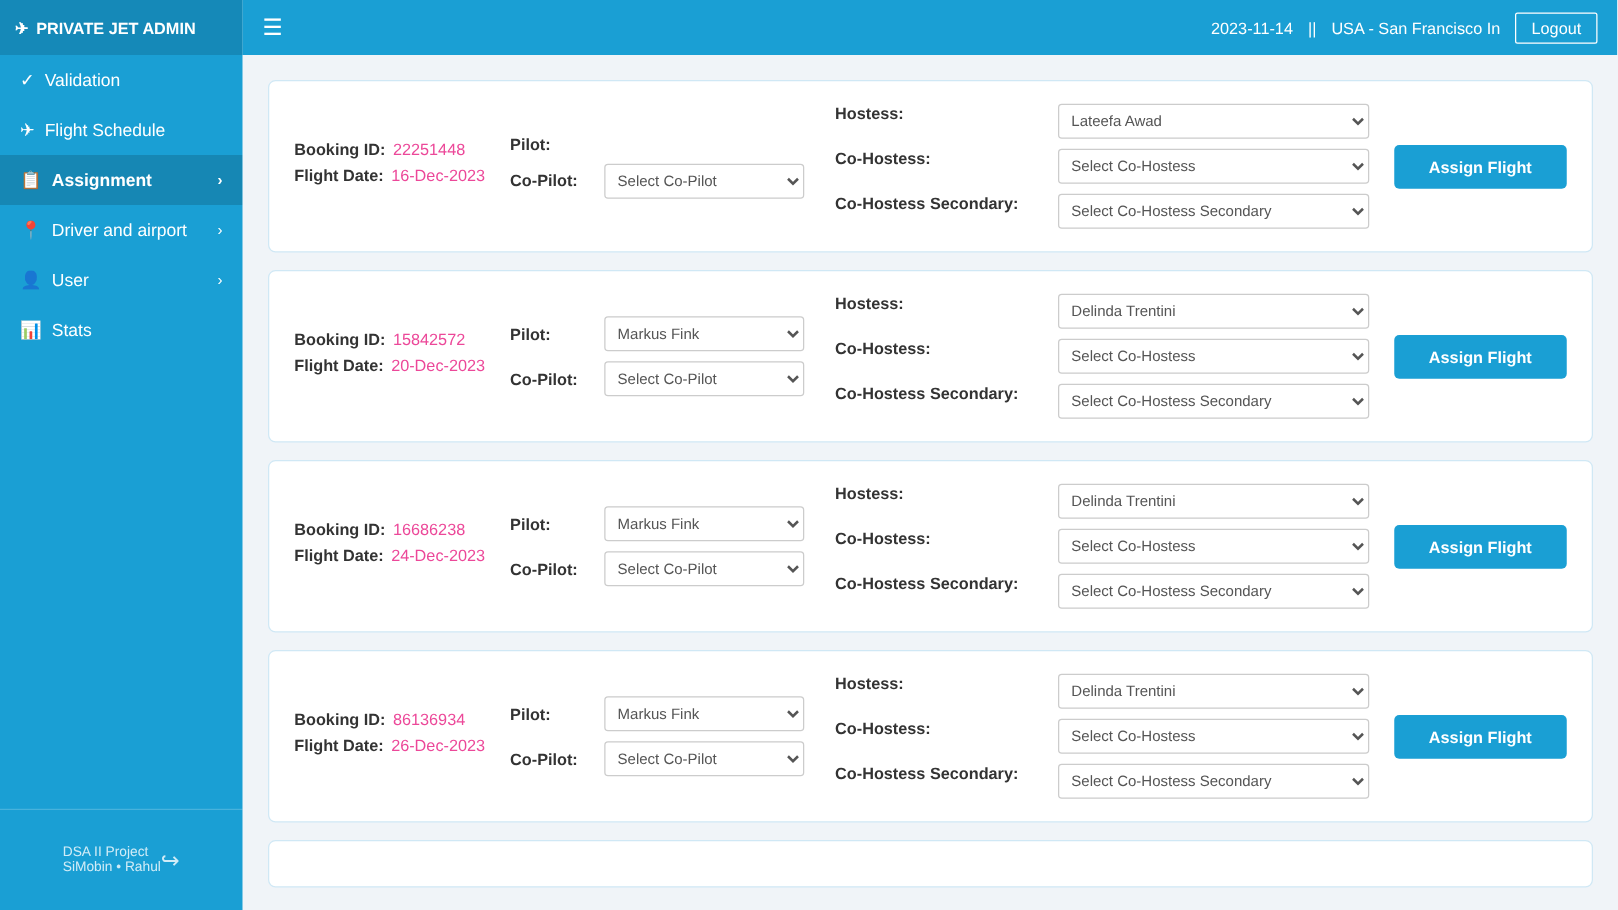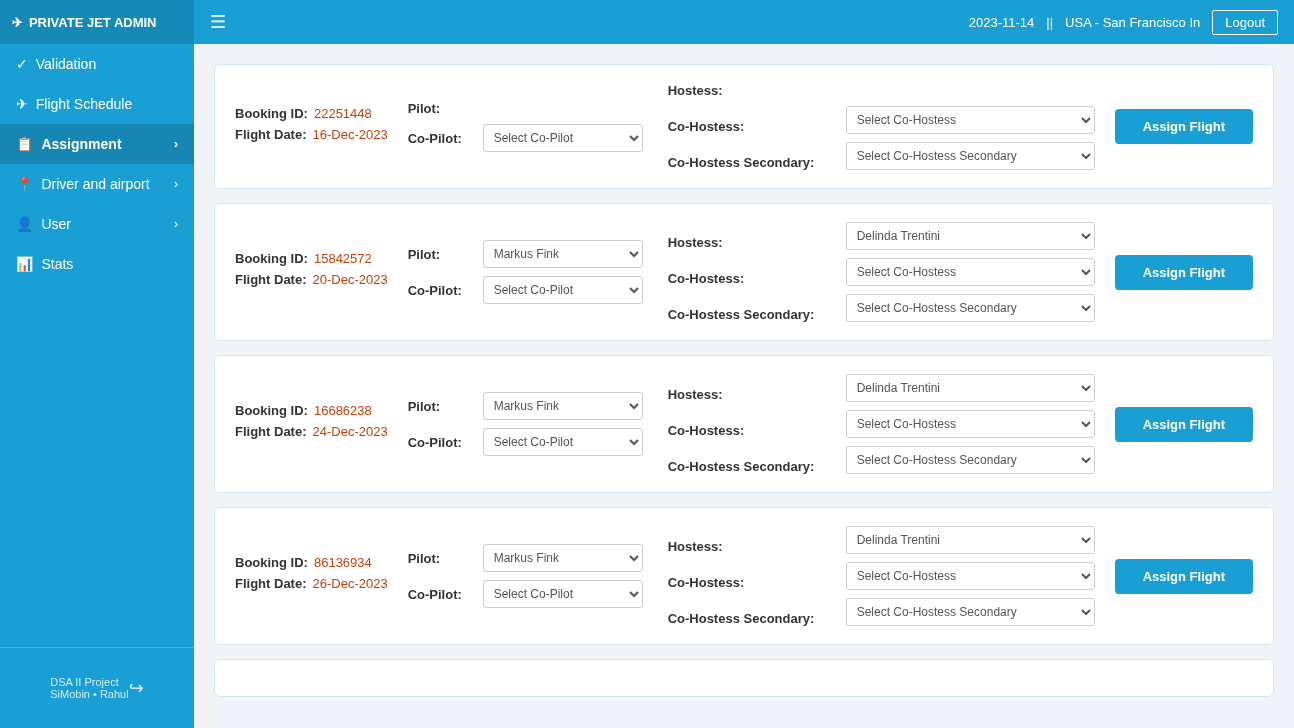--- a/index.html
+++ b/index.html
@@ -125,21 +125,21 @@
       align-items: center;
       gap: 6px;
       margin-bottom: 6px;
       font-size: 13px;
     }
     .booking-info .field-label {
       font-weight: bold;
       color: #333;
     }
     .booking-info .field-value {
-      color: #c2410c;
+      color: #ec4899;
     }
     .crew-section {
       display: flex;
       flex-direction: column;
       gap: 8px;
       min-width: 240px;
     }
     .crew-row {
       display: flex;
       align-items: center;
@@ -163,21 +163,21 @@
     }
     .hostess-section {
       display: flex;
       flex-direction: column;
       gap: 8px;
       min-width: 360px;
       flex: 1;
     }
     .hostess-row {
       display: flex;
-      align-items: flex-end;
+      align-items: flex-start;
       gap: 8px;
       font-size: 13px;
     }
     .hostess-label {
       font-weight: bold;
       color: #333;
       width: 170px;
     }
     .hostess-select {
       flex: 1;
@@ -301,20 +301,23 @@
           <span class="crew-label">Co-Pilot:</span>
           <select class="crew-select">
             <option>Select Co-Pilot</option>
           </select>
         </div>
       </div>
 
       <div class="hostess-section">
         <div class="hostess-row">
           <span class="hostess-label">Hostess:</span>
+          <select class="hostess-select">
+            <option>Lateefa Awad</option>
+          </select>
         </div>
         <div class="hostess-row">
           <span class="hostess-label">Co-Hostess:</span>
           <select class="hostess-select">
             <option>Select Co-Hostess</option>
           </select>
         </div>
         <div class="hostess-row">
           <span class="hostess-label">Co-Hostess Secondary:</span>
           <select class="hostess-select">

